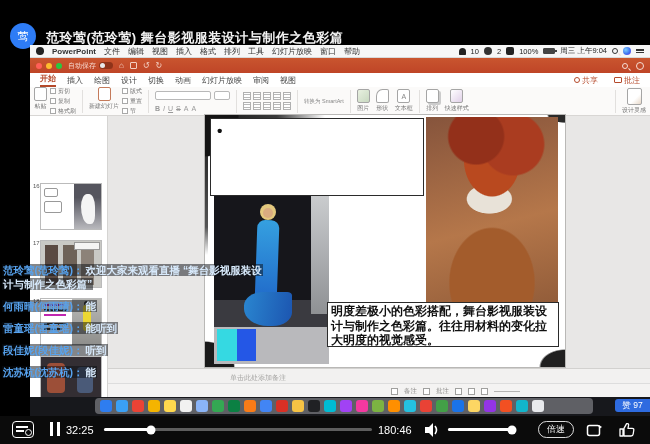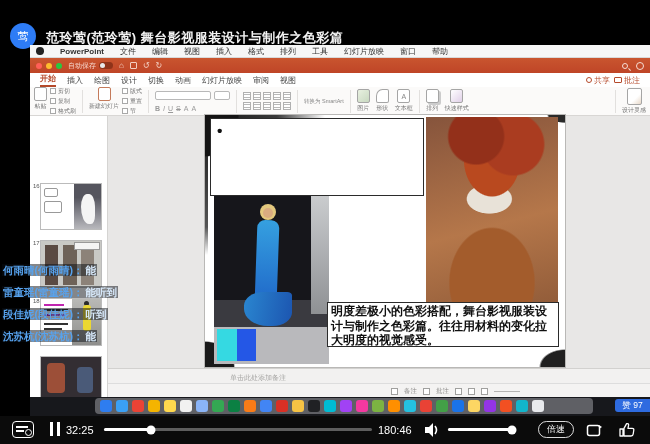--- a/index.html
+++ b/index.html
@@ -12,21 +12,21 @@
   .tl-dots{position:absolute;left:8px;top:5px;display:flex;gap:5px;}
   .tl-dots i{width:7px;height:7px;border-radius:50%;background:#3a3a3a;display:block;}
 
   
   .avatar{position:absolute;left:10px;top:23px;width:26px;height:26px;border-radius:50%;background:#2e7cf6;color:#fff;font-size:11px;display:flex;align-items:center;justify-content:center;}
   .stream-title{position:absolute;left:46px;top:29px;color:#f2f2f2;font-size:13px;font-weight:bold;letter-spacing:.5px;}
 
   
   .screen{position:absolute;left:30px;top:45px;width:620px;height:371px;background:#e8e7e6;}
 
-  .menubar{position:absolute;left:0;top:0;width:620px;height:13px;background:#f6f6f6;border-bottom:1px solid #d9d9d9;display:flex;align-items:center;font-size:8px;color:#333;padding:0 6px;gap:16px;}
+  .menubar{position:absolute;left:0;top:0;width:620px;height:13px;background:#f6f6f6;border-bottom:1px solid #d9d9d9;display:flex;align-items:center;font-size:8px;color:#333;padding:0 6px;gap:8px;}
   .menubar .appname{font-weight:bold;}
   .menubar .right{margin-left:auto;display:flex;align-items:center;gap:5px;font-size:7.5px;color:#222;}
   .apple{width:8px;height:8px;border-radius:50% 50% 46% 46%;background:#222;}
   .mb-ic{display:inline-block;}
   .battery{width:12px;height:6px;border:1px solid #444;border-radius:1px;position:relative;background:#444;}
   .battery:after{content:"";position:absolute;right:-3px;top:1px;width:2px;height:2px;background:#444;}
   .siri{width:8px;height:8px;border-radius:50%;background:radial-gradient(circle at 35% 35%,#7fd0ff,#3b6cf0 60%,#9b3bf0);}
   .bellglyph{width:7px;height:7px;background:#222;border-radius:50% 50% 10% 10%;}
   .gridic{width:8px;height:8px;background:#222;border-radius:2px;}
   .ham{display:flex;flex-direction:column;gap:1px;}
@@ -44,21 +44,21 @@
   .ppt-doc-title{position:absolute;left:0;right:0;text-align:center;font-size:8px;color:#fff;display:flex;justify-content:center;align-items:center;gap:4px;pointer-events:none;}
   .docpage{width:6px;height:8px;background:#fff;border-radius:1px;display:inline-block;}
   .tb-right{margin-left:auto;display:flex;gap:8px;align-items:center;}
   .mag{width:6px;height:6px;border:1.2px solid #f5ddd4;border-radius:50%;position:relative;}
   .mag:after{content:"";position:absolute;left:5px;top:5px;width:3px;height:1.2px;background:#f5ddd4;transform:rotate(45deg);}
   .sharec{width:8px;height:8px;border:1.2px solid #f5ddd4;border-radius:50%;}
 
   
   .ribbon-tabs{position:absolute;left:0;top:28px;width:620px;height:14px;background:#fff;display:flex;align-items:center;gap:11px;padding:0 10px;font-size:8px;color:#444;}
   .ribbon-tabs .tab.sel{color:#b5492a;font-weight:bold;border-bottom:2px solid #b5492a;padding-bottom:1px;}
-  .tabs-right{margin-left:auto;display:flex;gap:4px;color:#b5492a;align-items:center;}
+  .tabs-right{margin-left:auto;display:flex;gap:16px;color:#b5492a;align-items:center;}
   .person-ic{width:6px;height:6px;border-radius:50%;border:1px solid #b5492a;position:relative;}
   .comment-ic{width:8px;height:6px;border:1px solid #b5492a;border-radius:1px;}
 
   
   .ribbon{position:absolute;left:0;top:42px;width:620px;height:29px;background:#fbfaf9;border-bottom:1px solid #d8d6d4;display:flex;align-items:center;padding:2px 4px;gap:6px;color:#8a8a8a;}
   .rsep{width:1px;height:23px;background:#e2e0de;}
   .rgroup{display:flex;align-items:flex-start;gap:3px;}
   .bigbtn{display:flex;flex-direction:column;align-items:center;gap:1px;}
   .bigic{width:13px;height:14px;border:1px solid #a5a5a5;border-radius:2px;background:#fff;}
   .rlabel{font-size:6px;color:#777;white-space:nowrap;}
@@ -193,20 +193,36 @@
       <span>文件</span>
       <span>编辑</span>
       <span>视图</span>
       <span>插入</span>
       <span>格式</span>
       <span>排列</span>
       <span>工具</span>
       <span>幻灯片放映</span>
       <span>窗口</span>
       <span>帮助</span>
+      <span class="right">
+        <span class="bellglyph mb-ic"></span>
+        <span>10</span>
+        <span class="siri mb-ic" style="background:#333;"></span>
+        <span>2</span>
+        <span class="gridic mb-ic"></span>
+        <span>100%</span>
+        <span class="battery mb-ic"></span>
+        <span>周三 上午9:04</span>
+        <span class="mag mb-ic" style="border-color:#333;"></span>
+        <span class="siri mb-ic"></span>
+        <span class="ham mb-ic">
+            <i></i>
+            <i></i>
+          </span>
+      </span>
     </div>
 
     <div class="ppt-titlebar">
       <span class="lights">
         <i style="background:#ff5f57"></i>
           <i style="background:#febc2e"></i>
           <i style="background:#28c840"></i>
       </span>
       <span class="autosave">
         <span>自动保存</span>
@@ -465,20 +481,21 @@
         <div class="dock-icon" style="background: rgb(26, 115, 232);"></div>
         <div class="dock-icon" style="background: rgb(253, 214, 99);"></div>
         <div class="dock-icon" style="background: rgb(147, 52, 230);"></div>
         <div class="dock-icon" style="background: rgb(242, 80, 34);"></div>
         <div class="dock-icon" style="background: rgb(18, 181, 203);"></div>
         <div class="dock-icon" style="background: rgb(232, 234, 237);"></div>
       </div>
   </div>
 
   <div class="chat">
+    <div class="msg"><span class="name">范玲莺(范玲莺)：</span><span class="text">欢迎大家来观看直播 “舞台影视服装设计与制作之色彩篇”</span></div>
     <div class="msg"><span class="name">何雨晴(何雨晴)：</span><span class="text">能</span></div>
     <div class="msg"><span class="name">雷童瑶(雷童瑶)：</span><span class="text">能听到</span></div>
     <div class="msg"><span class="name">段佳妮(段佳妮)：</span><span class="text">听到</span></div>
     <div class="msg"><span class="name">沈苏杭(沈苏杭)：</span><span class="text">能</span></div>
   </div>
 
   <div class="likes">赞 97</div>
 
   <div class="player">
     <div class="pl-notes">

